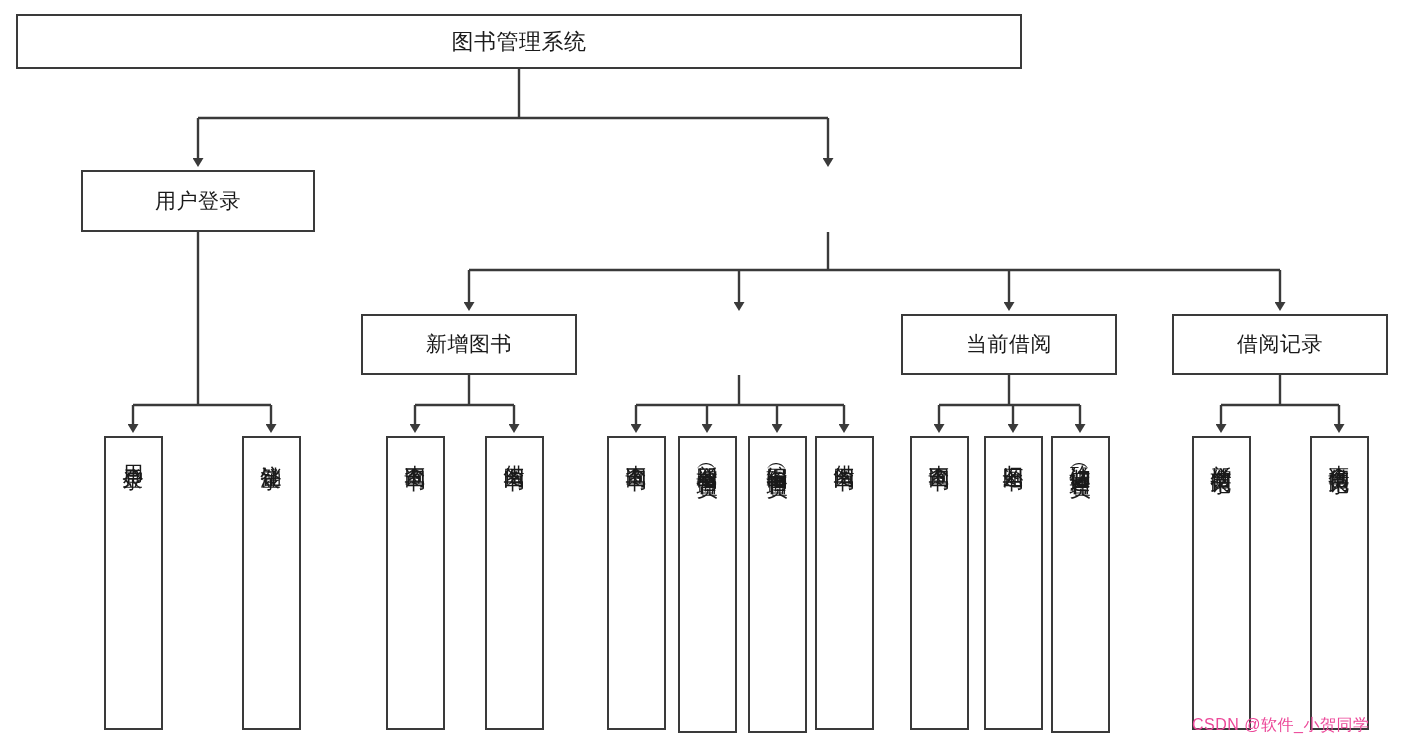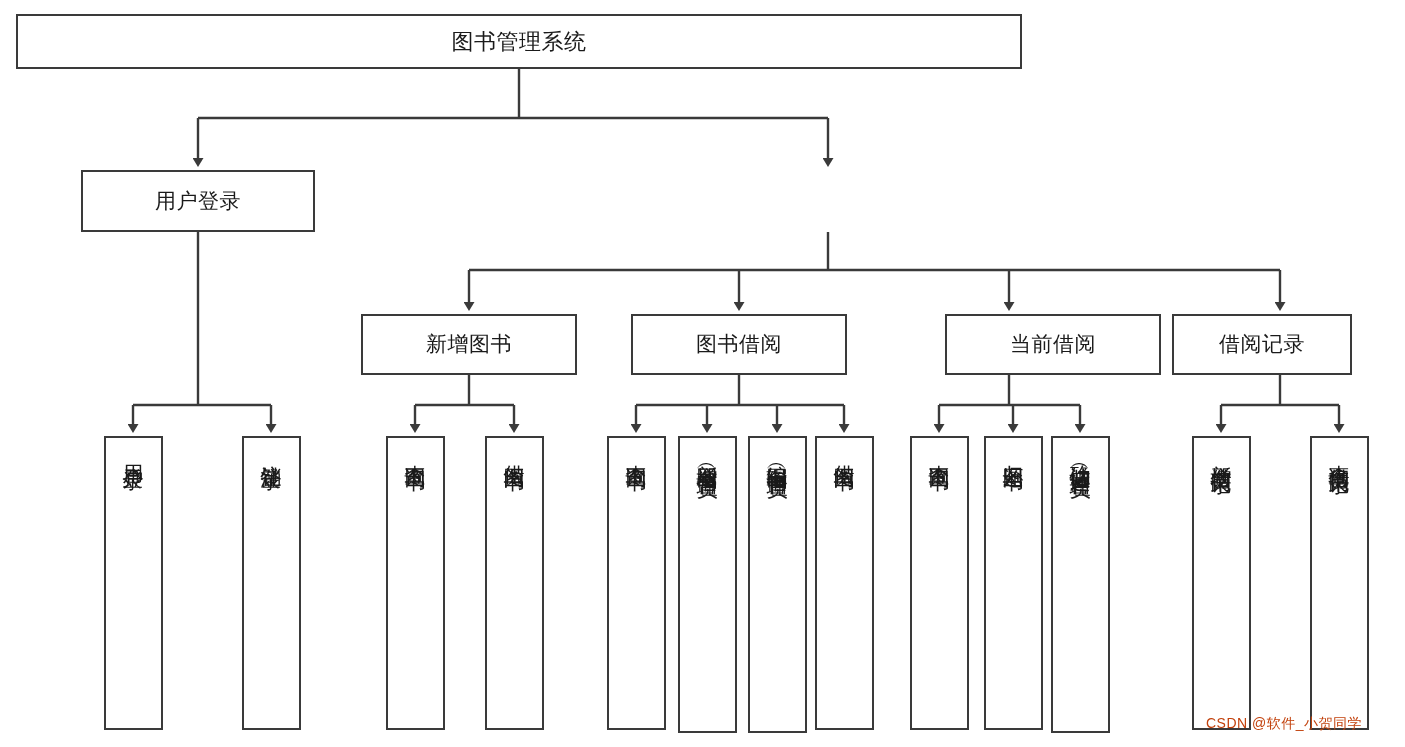--- a/index.html
+++ b/index.html
@@ -58,25 +58,24 @@
     writing-mode: vertical-rl;
     text-orientation: upright;
     font-size: 21px;
     letter-spacing: 2px;
     line-height: 1;
   }
   .watermark {
     position: absolute;
     left: 1192px;
     top: 715px;
-    font-size: 14px;
-    color: #c2410c;
+    font-size: 16px;
+    color: #ec4899;
     white-space: nowrap;
     letter-spacing: 0.5px;
-    margin-left: 14px;
   }
 </style>
 </head>
 <body>
 
 <div id="canvas">
 
   <svg id="wires" viewBox="0 0 1405 747">
     <defs>
       <marker id="arw" markerWidth="10" markerHeight="11" refX="1" refY="5.5" orient="auto" markerUnits="userSpaceOnUse">
@@ -124,27 +123,24 @@
     <span class="label">图书管理系统</span>
   </div>
 
   <div class="node horiz" style="left: 81px; top: 170px; width: 234px; height: 62px;">
     <span class="label">用户登录</span>
   </div>
 
   <div class="node horiz" style="left: 361px; top: 314px; width: 216px; height: 61px;">
     <span class="label">新增图书</span>
   </div>
-  <div class="node horiz" style="left: 631px; top: 314px; width: 216px; height: 61px;">
-    <span class="label">图书借阅</span>
-  </div>
-  <div class="node horiz" style="left: 901px; top: 314px; width: 216px; height: 61px; margin-left: 44px;">
+  <div class="node horiz" style="left: 901px; top: 314px; width: 216px; height: 61px;">
     <span class="label">当前借阅</span>
   </div>
-  <div class="node horiz" style="left: 1172px; top: 314px; width: 180px; height: 61px;">
+  <div class="node horiz" style="left: 1172px; top: 314px; width: 216px; height: 61px;">
     <span class="label">借阅记录</span>
   </div>
 
   <div class="node vert" style="left: 104px; top: 436px; width: 59px; height: 294px;">
     <span class="label">用户登录</span>
   </div>
   <div class="node vert" style="left: 242px; top: 436px; width: 59px; height: 294px;">
     <span class="label">注销登录</span>
   </div>
   <div class="node vert" style="left: 386px; top: 436px; width: 59px; height: 294px;">

